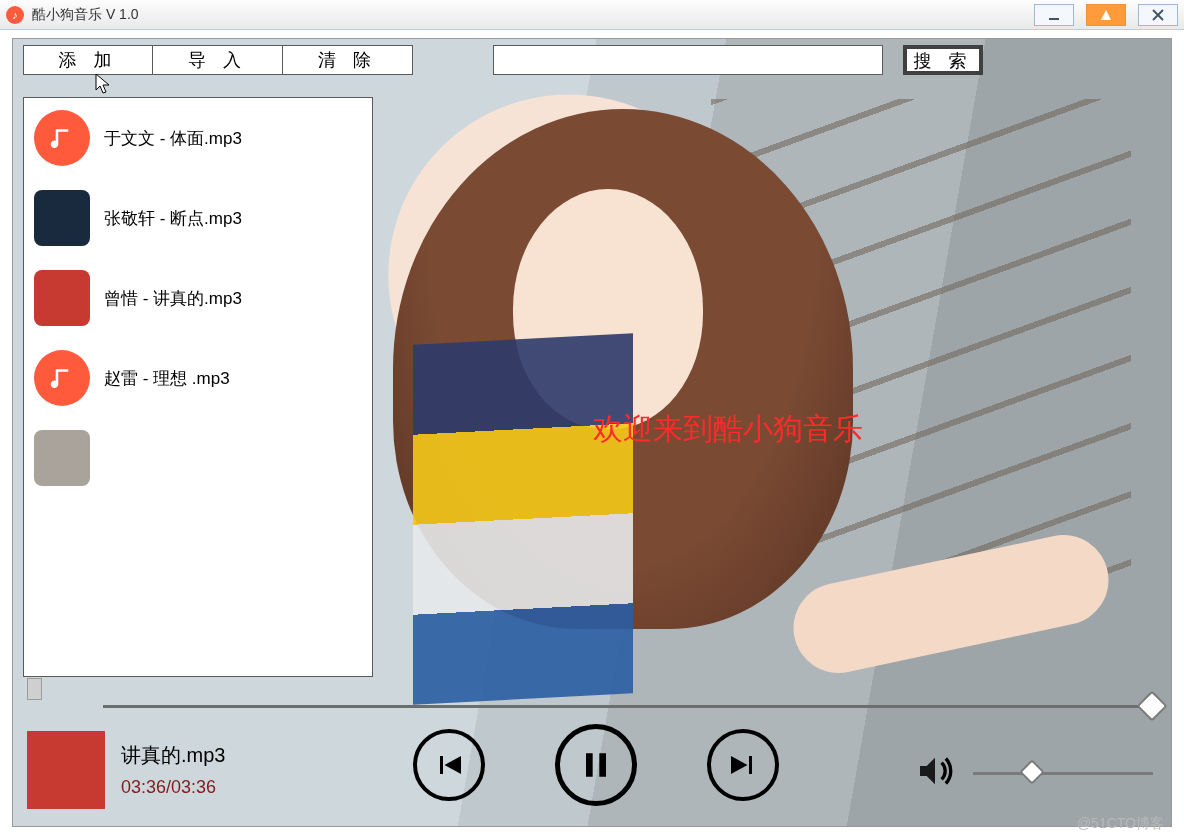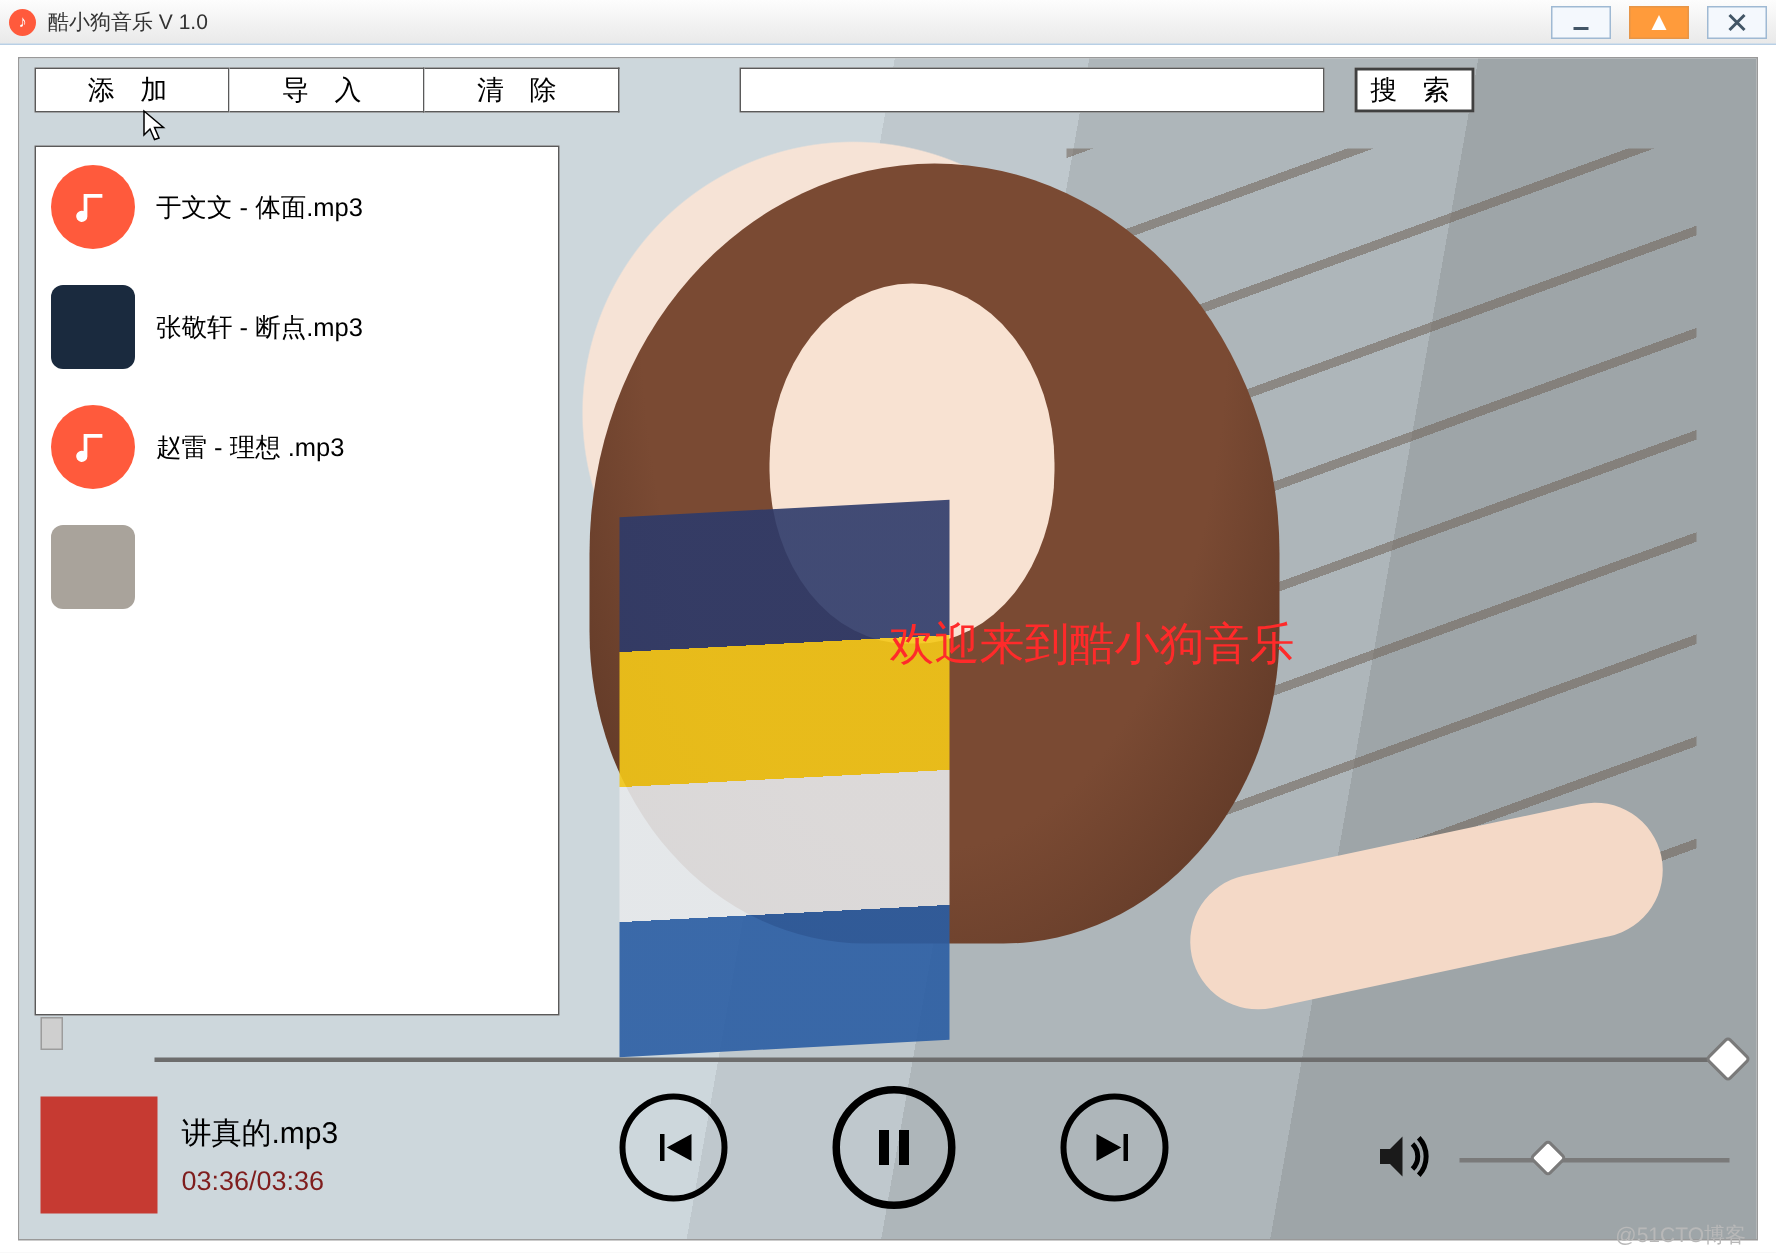--- a/index.html
+++ b/index.html
@@ -32,21 +32,21 @@
 
   .welcome { position:absolute; left:580px; top:370px; font-size:30px; color:#ff2a2a; font-weight:400;text-align:right;}
 
   
   .toolbar { position:absolute; left:10px; top:6px; display:flex; }
   .toolbar button { width:130px; height:30px; border:1px solid #5a5a5a; background:#fff; font-size:18px; letter-spacing:6px; cursor:pointer; }
   .toolbar button + button { border-left: none; }
 
   .search-wrap { position:absolute; left:480px; top:6px; display:flex; gap:20px; align-items:center;}
   .search-wrap input { width:390px; height:30px; border:1px solid #5a5a5a; background:#fff; font-size:16px; padding:0 6px;}
-  .search-wrap button { width:80px; height:30px; border:2px solid #404040; background:#fff; font-size:18px; letter-spacing:6px; cursor:pointer;}
+  .search-wrap button { width:80px; height:30px; border:4px solid #404040; background:#fff; font-size:18px; letter-spacing:6px; cursor:pointer;}
 
   
   .playlist { position:absolute; left:10px; top:58px; width:350px; height:580px; border:1px solid #5a5a5a; background:#fff; display:flex;flex-direction:column; }
   .plist-inner{flex:1;overflow:hidden;}
   .plist-item{display:flex;align-items:center;gap:14px;padding:12px 10px;}
   .thumb{width:56px;height:56px;border-radius:8px;background:#555;flex:0 0 56px;}
   .thumb.round{border-radius:50%;background:#ff5a3c;display:flex;align-items:center;justify-content:center;}
   .thumb.round svg{fill:#fff;}
   .thumb.red{background:#c63a32;}
   .thumb.dark{background:#1a2a3e;}
@@ -137,20 +137,24 @@
                 <path d="M9 17a3 3 0 1 1-2-2.83V5h10v2H9v10z"></path>
               </svg>
             </div>
           <span>于文文 - 体面.mp3</span>
         </div>
         <div class="plist-item">
           <div class="thumb dark"></div>
           <span>张敬轩 - 断点.mp3</span>
         </div>
         <div class="plist-item">
+          <div class="thumb red"></div>
+          <span>曾惜 - 讲真的.mp3</span>
+        </div>
+        <div class="plist-item">
           <div class="thumb round">
               <svg width="30" height="30" viewBox="0 0 24 24">
                 <path d="M9 17a3 3 0 1 1-2-2.83V5h10v2H9v10z"></path>
               </svg>
             </div>
           <span>赵雷 - 理想 .mp3</span>
         </div>
         <div class="plist-item">
           <div class="thumb grey"></div>
         </div>

